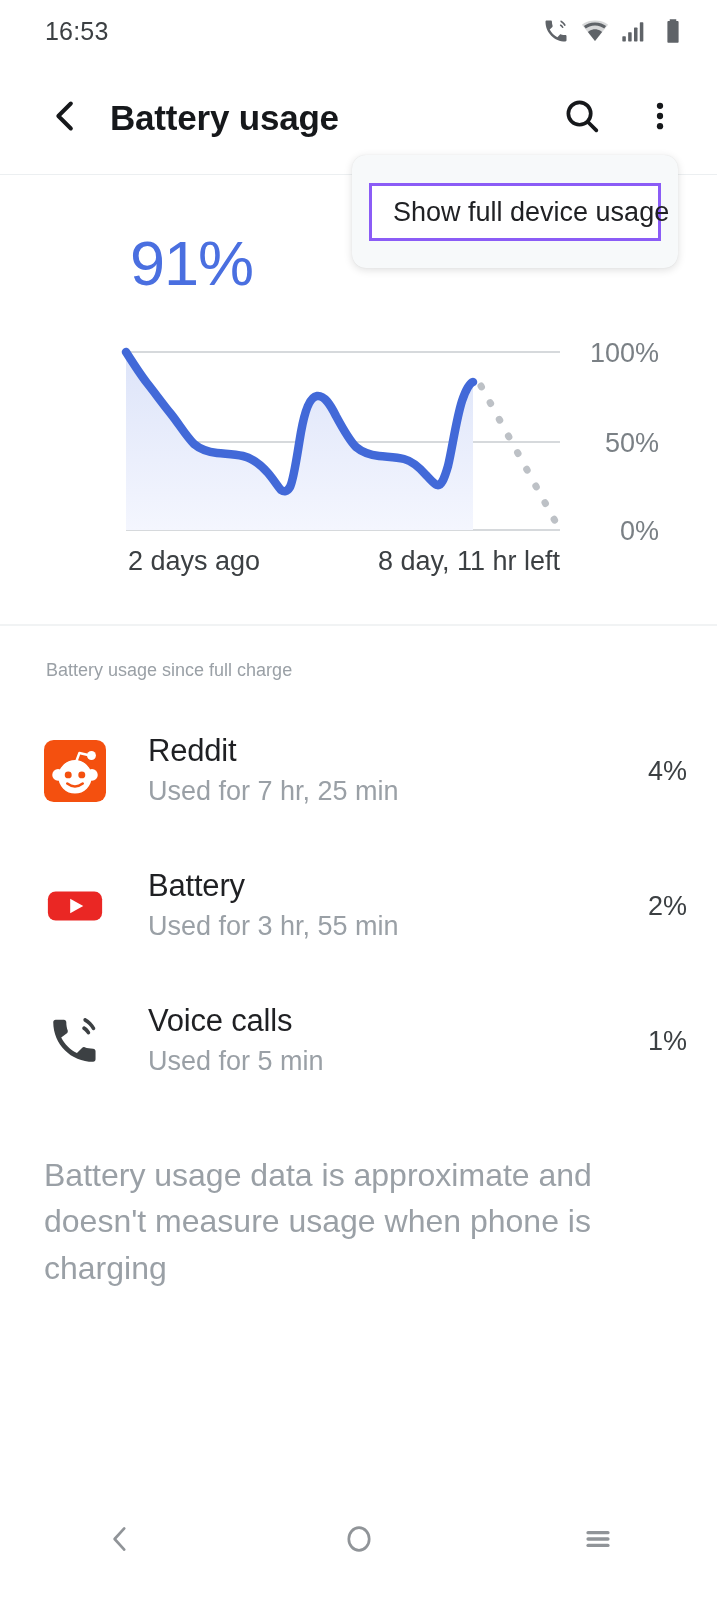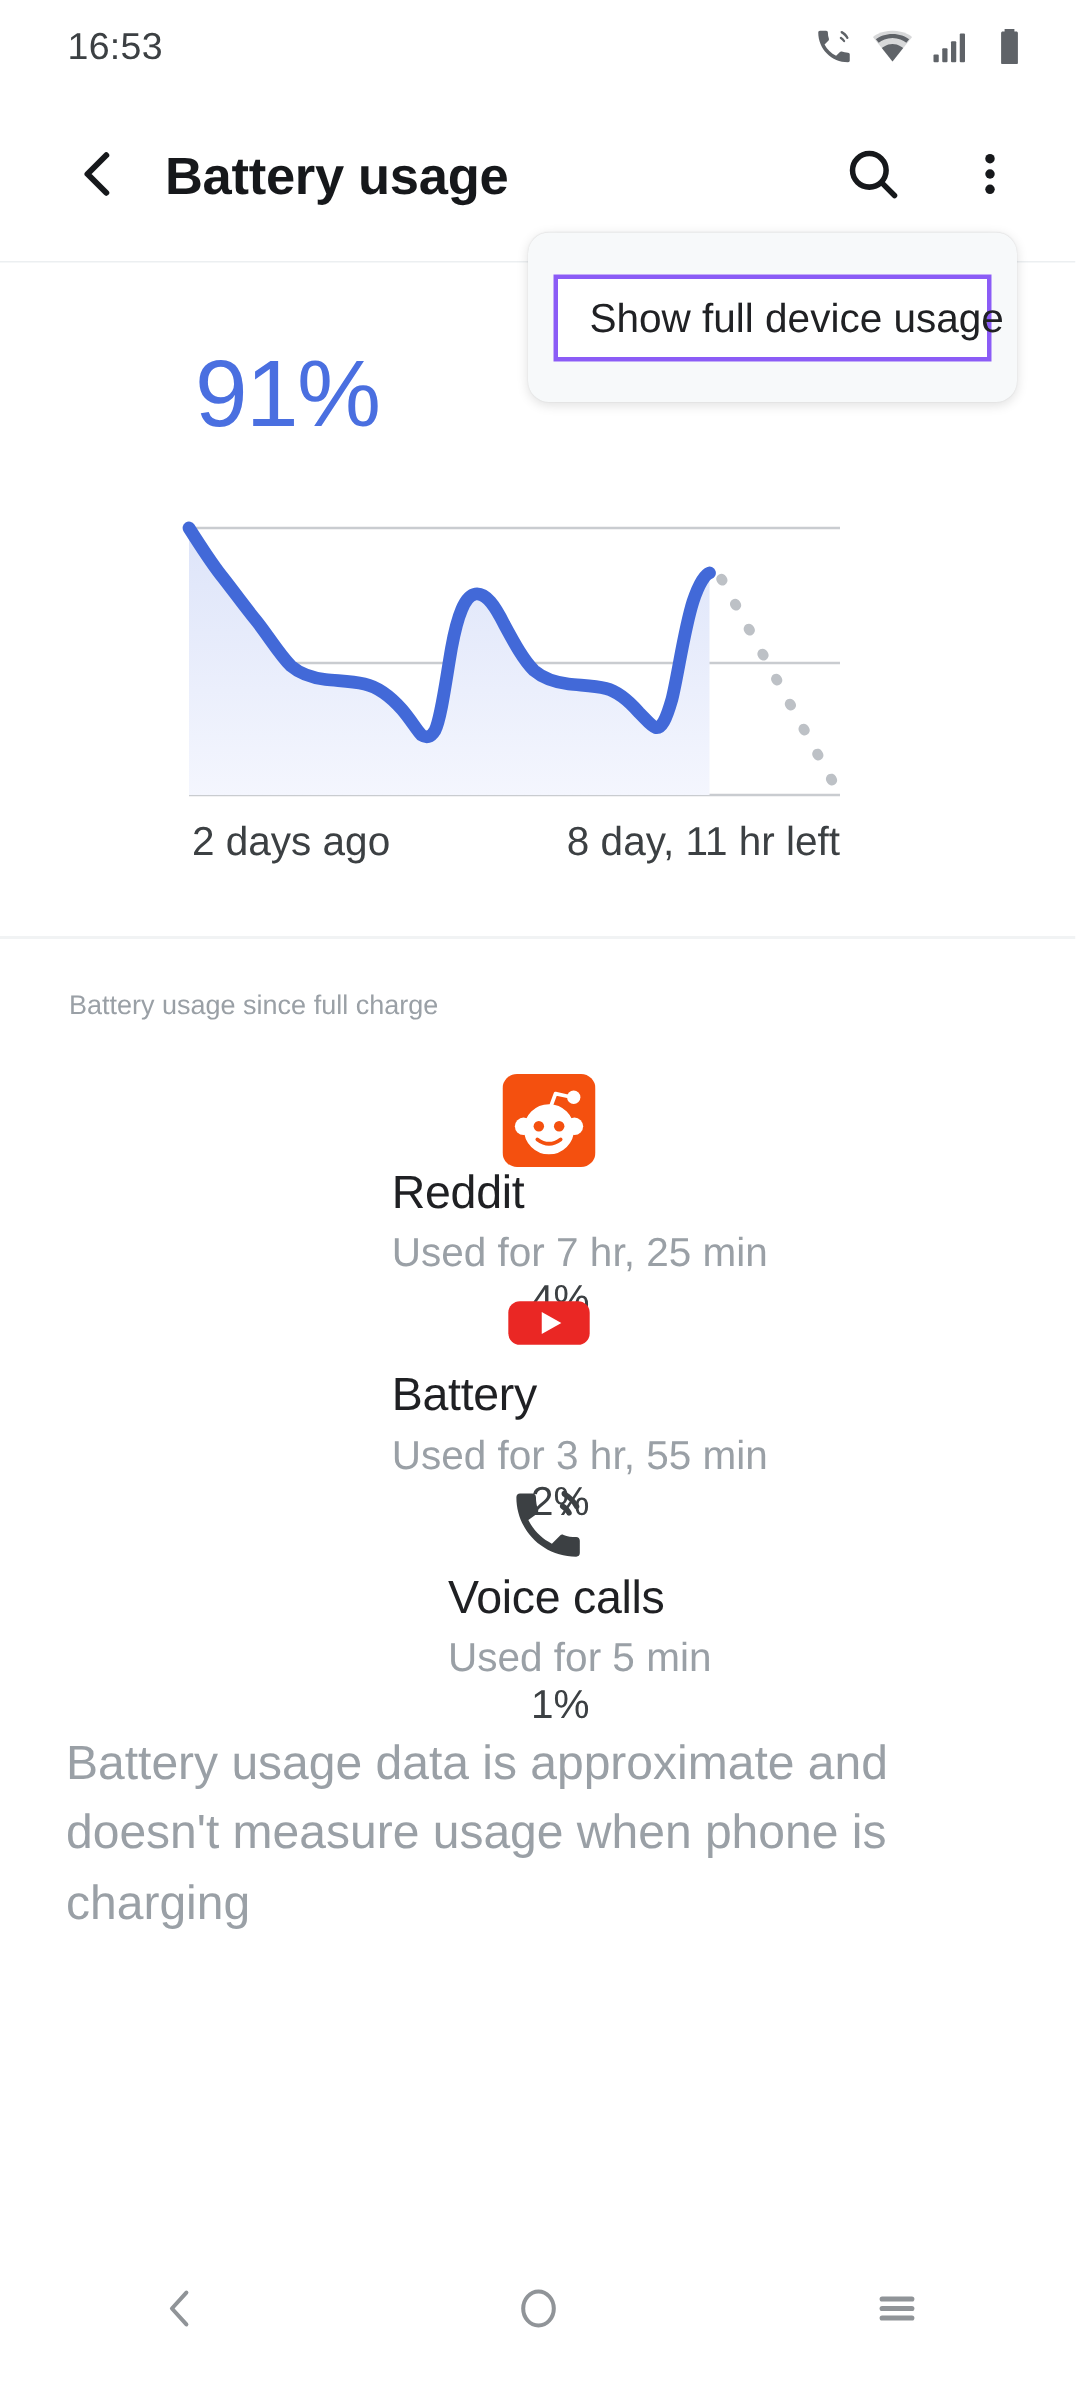--- a/index.html
+++ b/index.html
@@ -82,21 +82,21 @@
   
   .section-rule { position:absolute; top:624px; left:0; right:0; height:2px; background:#f1f3f4; }
 
   
   .list-header {
     position:absolute; top:660px; left:46px;
     font-size:18px; color:#9aa0a6;
   }
   .app-row {
     position:absolute; left:0; width:717px; height:110px;
-    display:flex; align-items:center; padding:0 30px 0 44px;flex-direction:column;
+    display:flex; align-items:center; padding:0 30px 0 44px;
   }
   .row-icon { width:62px; height:62px; flex:0 0 auto; display:flex; align-items:center; justify-content:center; }
   .row-text { flex:1 1 auto; margin-left:42px; min-width:0; }
   .row-name { font-size:31px; color:#1f2023; line-height:1.12; letter-spacing:-.2px; }
   .row-sub { font-size:27px; color:#9aa0a6; line-height:1.2; margin-top:6px; }
   .row-pct { font-size:27px; color:#3c4043; flex:0 0 auto; margin-left:16px; }
 
   
   .footnote {
     position:absolute; top:1152px; left:44px; width:580px;
@@ -240,20 +240,25 @@
                C412,131 419,137 426,145
                C431,150 434,154 437,155
                C441,156 444,150 448,136
                C452,120 456,90 462,71
                C466,59 470,53 473,52"></path>
 
       <line x1="481" y1="56" x2="560" y2="200" stroke="#bdc1c6" stroke-width="7" stroke-linecap="round" stroke-dasharray="1 18"></line>
     </svg>
   </div>
 
+  <div class="y-labels">
+    <div class="y-lab" style="top:8px;">100%</div>
+    <div class="y-lab" style="top:98px;">50%</div>
+    <div class="y-lab" style="top:186px;">0%</div>
+  </div>
 
   <div class="x-labels">
     <div class="x-lab">2 days ago</div>
     <div class="x-lab">8 day, 11 hr left</div>
   </div>
 
   <div class="section-rule"></div>
 
   <div class="list-header">Battery usage since full charge</div>
 

